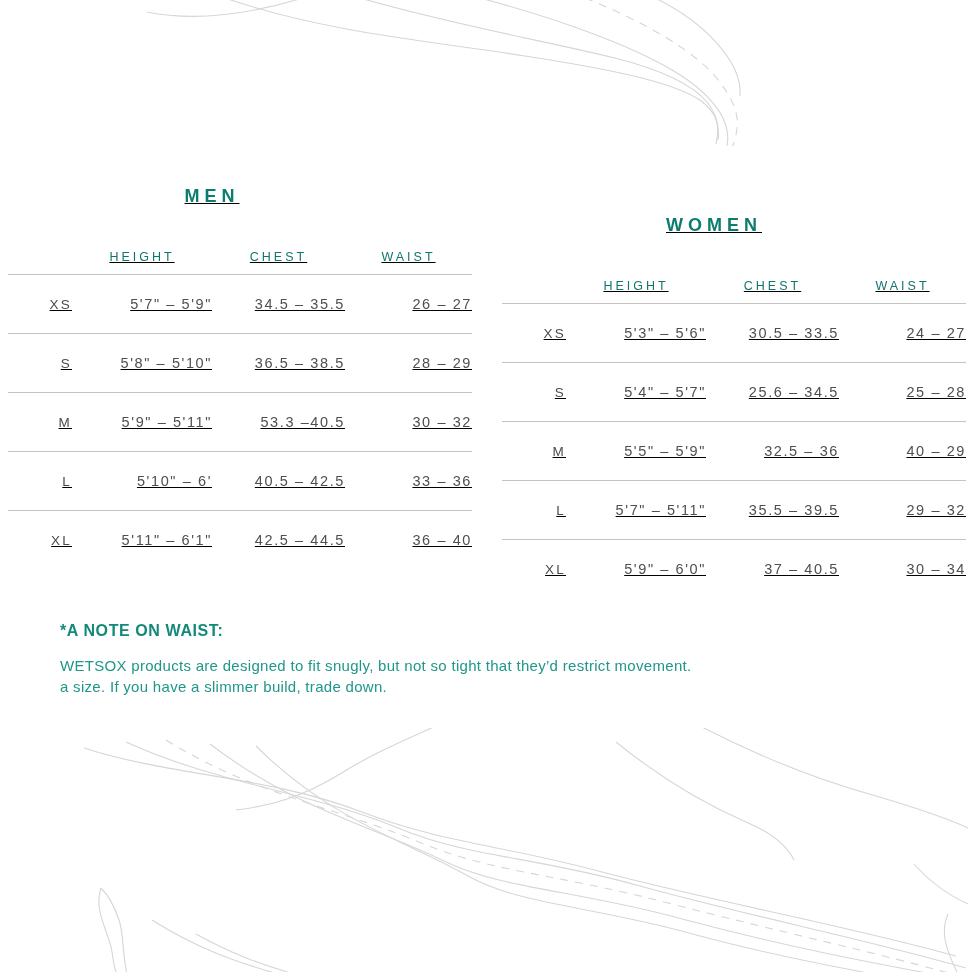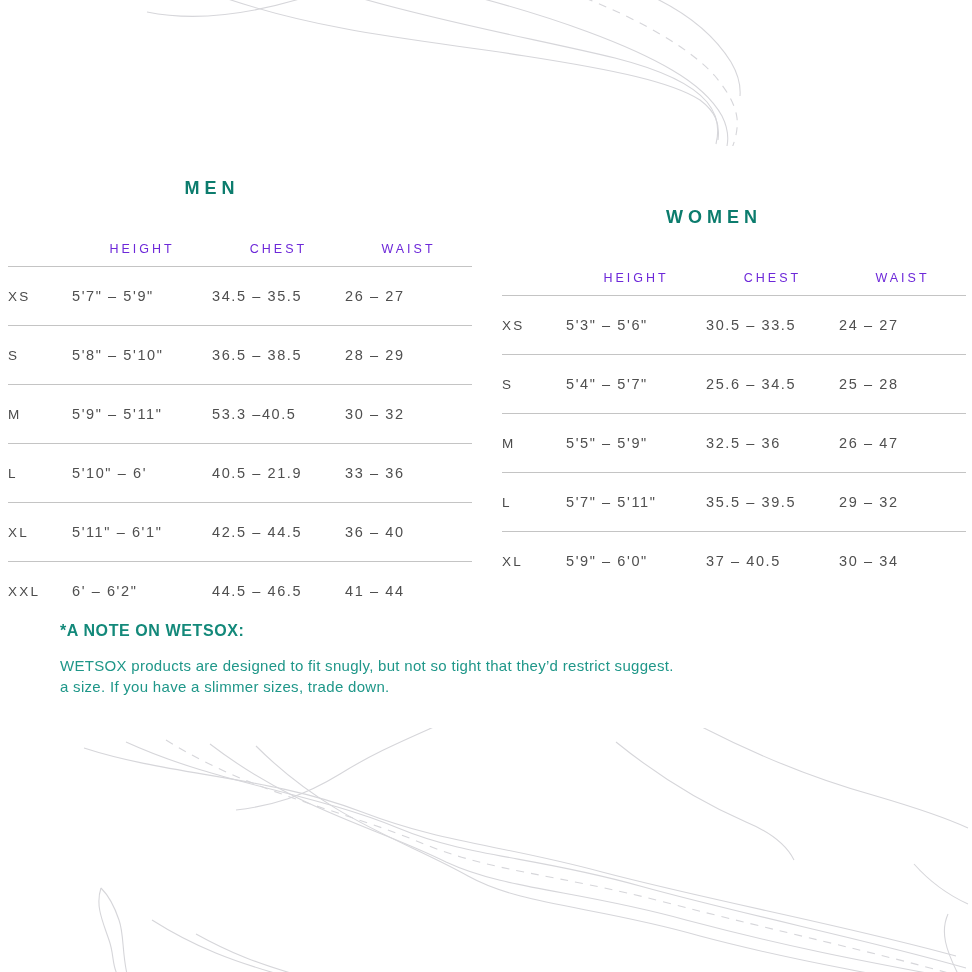--- a/index.html
+++ b/index.html
@@ -7,47 +7,47 @@
     width:972px;height:972px;position:relative;overflow:hidden;
     background:#ffffff;
     font-family:"Liberation Sans","DejaVu Sans",sans-serif;
   }
   .contour-svg{position:absolute;left:0;pointer-events:none;}
   #contour-top{top:0;}
   #contour-bottom{top:728px;}
   .contour-svg path{fill:none;stroke:#d6d6da;stroke-width:1.1;}
   .contour-svg path.dashed{stroke-dasharray:8 7;}
 
-  .size-section{position:absolute;top:8px;width:464px;}
+  .size-section{position:absolute;top:16px;width:464px;text-decoration:underline;}
   #men-section{left:8px;}
   #women-section{left:502px;margin-top:29px;}
 
   .section-title{
     margin:170px 0 0;height:20px;line-height:20px;
     text-align:center;font-size:18px;font-weight:bold;
     letter-spacing:5px;color:#0c7c6d;
   }
   #men-section .section-title{transform:translateX(-28px);}
   #women-section .section-title{transform:translateX(-20px);}
 
   table.size-table{
     margin-top:34px;width:464px;border-collapse:collapse;table-layout:fixed;
   }
   table.size-table col.c-size{width:64px;}
   table.size-table col.c-height{width:140px;}
   table.size-table col.c-chest{width:133px;}
   table.size-table col.c-waist{width:127px;}
   table.size-table thead th{
     height:34px;padding:0;vertical-align:middle;text-align:center;
-    font-size:12.5px;font-weight:normal;letter-spacing:3px;color:#6d28d9;
+    font-size:12.5px;font-weight:normal;letter-spacing:3px;color:#0f766e;
     white-space:nowrap;
   }
   table.size-table tbody tr{border-top:1px solid #c4c4c4;}
   table.size-table tbody td{
-    height:58px;padding:0;vertical-align:middle;text-align:left;
+    height:58px;padding:0;vertical-align:middle;text-align:right;
     font-size:14.5px;letter-spacing:1.6px;color:#4f4f4f;white-space:nowrap;
   }
   table.size-table tbody td:first-child{
     font-size:13.5px;letter-spacing:2.2px;color:#4b4b4b;
   }
 
   #note-section{position:absolute;left:60px;top:622px;width:860px;}
   .note-heading{
     margin:0;font-size:16px;font-weight:bold;letter-spacing:0.6px;
     color:#13897a;
@@ -118,34 +118,28 @@
         </tr>
         <tr>
           <td>M</td>
           <td>5'9" – 5'11"</td>
           <td>53.3 –40.5</td>
           <td>30 – 32</td>
         </tr>
         <tr>
           <td>L</td>
           <td>5'10" – 6'</td>
-          <td>40.5 – 21.9</td>
+          <td>40.5 – 42.5</td>
           <td>33 – 36</td>
         </tr>
         <tr>
           <td>XL</td>
           <td>5'11" – 6'1"</td>
           <td>42.5 – 44.5</td>
           <td>36 – 40</td>
-        </tr>
-        <tr>
-          <td>XXL</td>
-          <td>6' – 6'2"</td>
-          <td>44.5 – 46.5</td>
-          <td>41 – 44</td>
         </tr>
       </tbody>
   </table>
 </section>
 
 <section class="size-section" id="women-section">
   <h2 class="section-title">WOMEN</h2>
   <table class="size-table">
     <colgroup>
         <col class="c-size">
@@ -171,37 +165,37 @@
         <tr>
           <td>S</td>
           <td>5'4" – 5'7"</td>
           <td>25.6 – 34.5</td>
           <td>25 – 28</td>
         </tr>
         <tr>
           <td>M</td>
           <td>5'5" – 5'9"</td>
           <td>32.5 – 36</td>
-          <td>26 – 47</td>
+          <td>40 – 29</td>
         </tr>
         <tr>
           <td>L</td>
           <td>5'7" – 5'11"</td>
           <td>35.5 – 39.5</td>
           <td>29 – 32</td>
         </tr>
         <tr>
           <td>XL</td>
           <td>5'9" – 6'0"</td>
           <td>37 – 40.5</td>
           <td>30 – 34</td>
         </tr>
       </tbody>
   </table>
 </section>
 
 <section id="note-section">
-  <h3 class="note-heading">*A NOTE ON WETSOX:</h3>
+  <h3 class="note-heading">*A NOTE ON WAIST:</h3>
   <div class="note-body">
-    <div class="note-line">WETSOX products are designed to fit snugly, but not so tight that they’d restrict suggest.</div>
-    <div class="note-line">a size. If you have a slimmer sizes, trade down.</div>
+    <div class="note-line">WETSOX products are designed to fit snugly, but not so tight that they’d restrict movement.</div>
+    <div class="note-line">a size. If you have a slimmer build, trade down.</div>
   </div>
 </section>
 
 </body></html>

